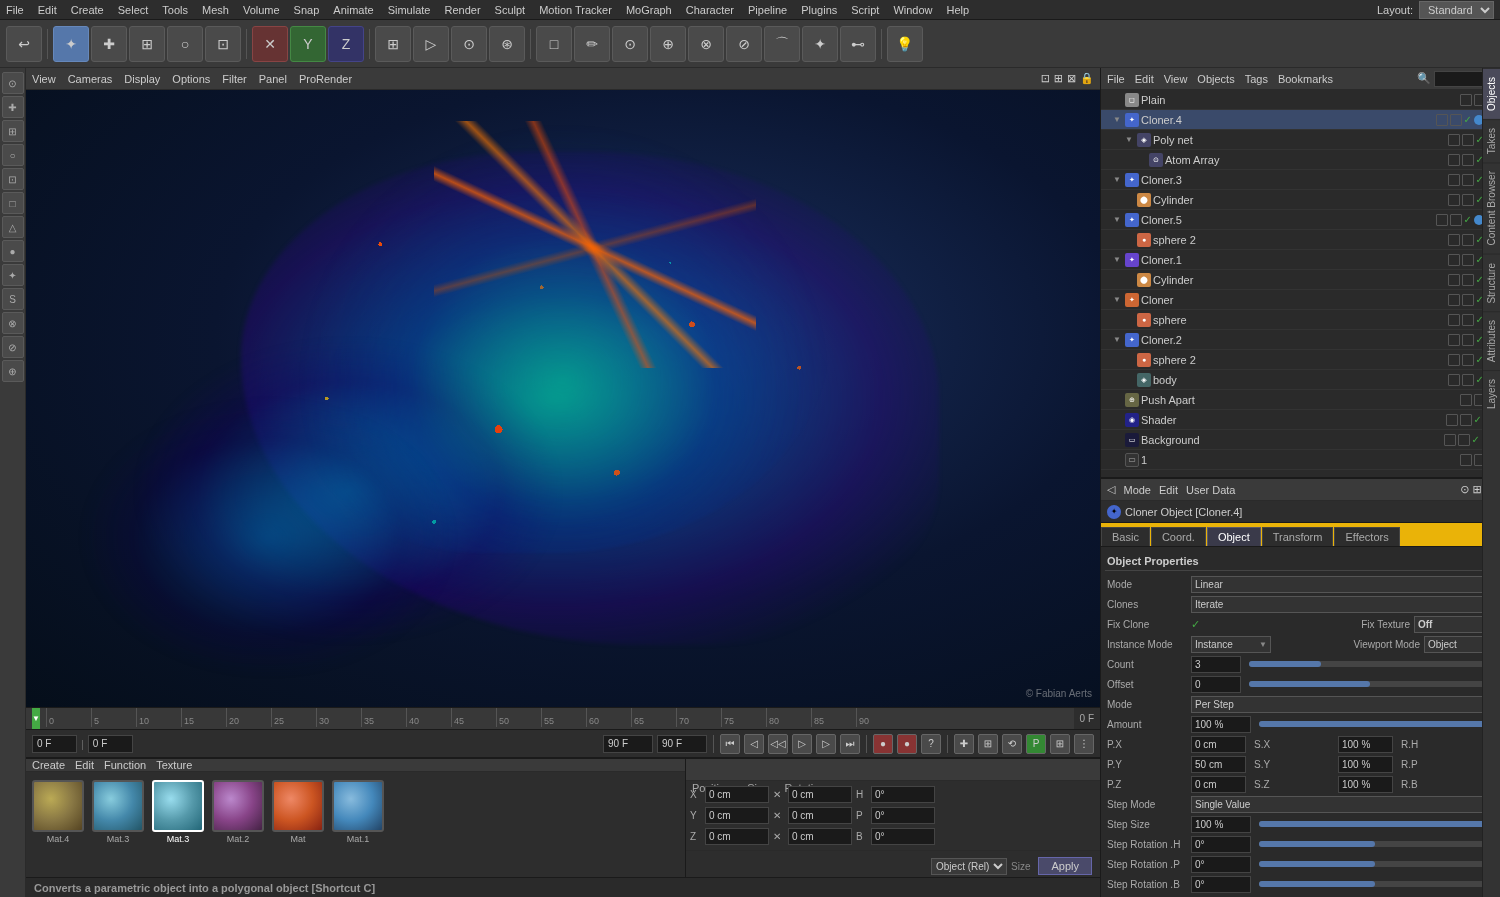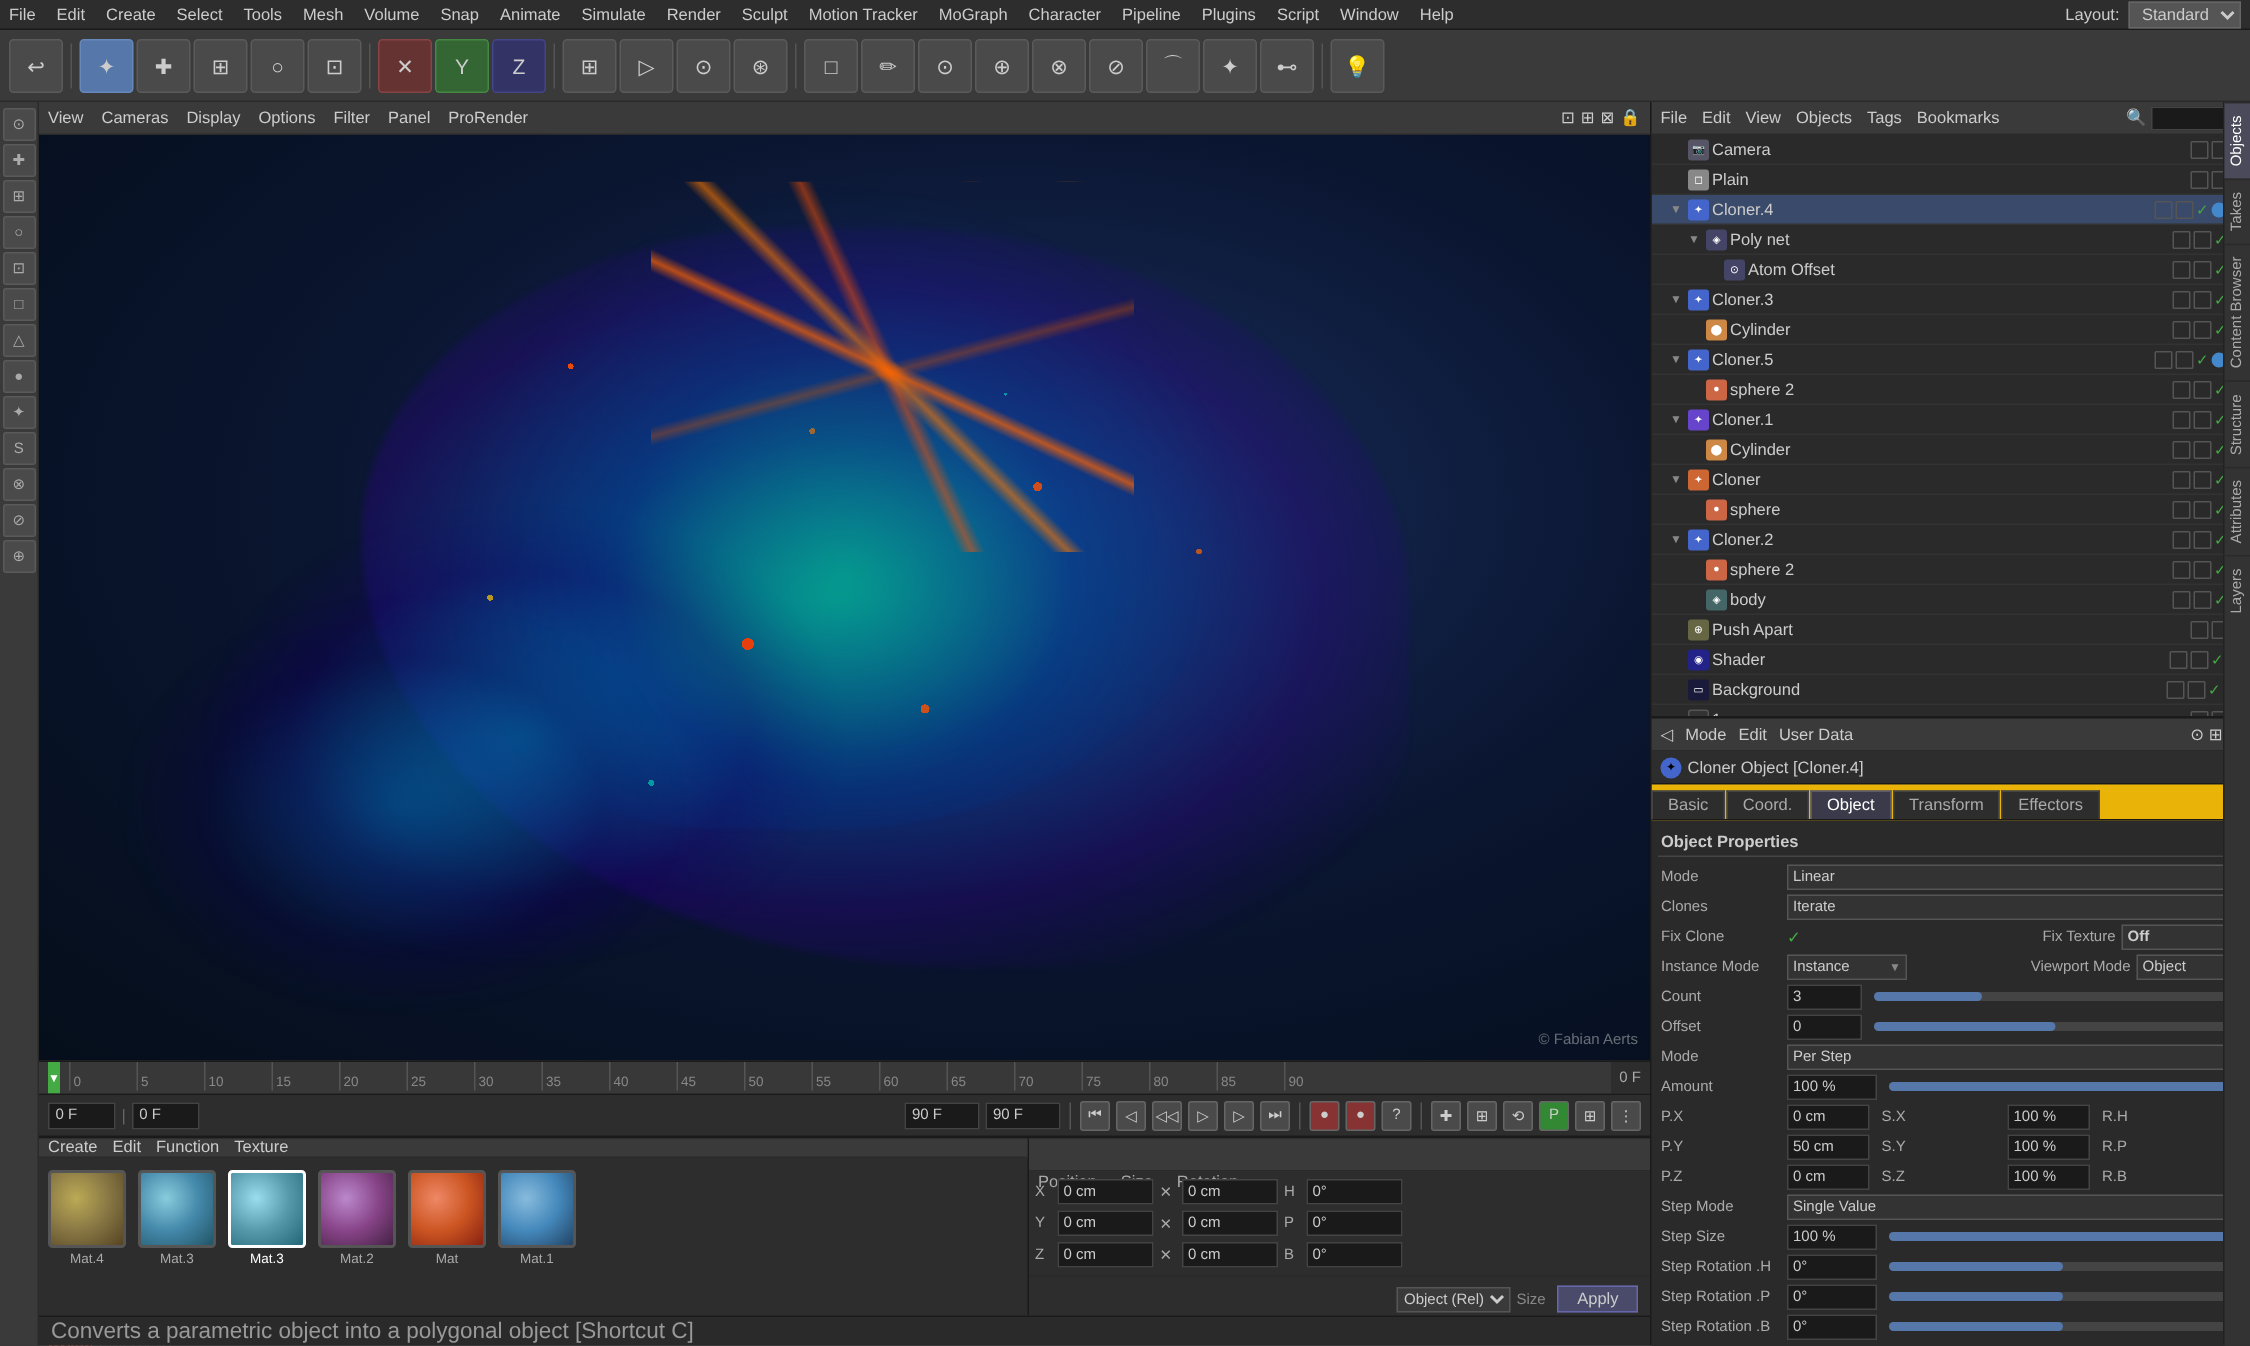--- a/index.html
+++ b/index.html
@@ -414,22 +414,23 @@
     .status-bar {
       height: 20px;
       background: #2a2a2a;
       border-top: 1px solid #1a1a1a;
       display: flex;
       align-items: center;
       padding: 0 8px;
       flex-shrink: 0;
     }
     .status-bar span {
-      font-size: 15px;
+      font-size: 11px;
       color: #999;
+      font-weight: bold;
     }
 
     
     .right-panel {
       width: 400px;
       background: #2d2d2d;
       border-left: 1px solid #1a1a1a;
       display: flex;
       flex-direction: column;
       flex-shrink: 0;
@@ -1007,31 +1008,20 @@
         <span>Objects</span>
         <span>Tags</span>
         <span>Bookmarks</span>
         <div class="obj-manager-search">
           <span>🔍</span>
           <input class="search-input" placeholder="" style="">
         </div>
       </div>
       <div class="obj-tree">
 
-        <div class="obj-row">
-          <div class="obj-indent" style="width:4px;"></div>
-          <div class="obj-arrow"></div>
-          <div class="obj-icon icon-camera">📷</div>
-          <div class="obj-name">Camera</div>
-          <div class="obj-controls">
-            <div class="obj-vis-icon"></div>
-            <div class="obj-vis-icon"></div>
-            <span class="obj-check">✓</span>
-          </div>
-        </div>
 
         <div class="obj-row">
           <div class="obj-indent" style="width:4px;"></div>
           <div class="obj-arrow"></div>
           <div class="obj-icon icon-plain">◻</div>
           <div class="obj-name">Plain</div>
           <div class="obj-controls">
             <div class="obj-vis-icon"></div>
             <div class="obj-vis-icon"></div>
             <span class="obj-check">✓</span>
@@ -1062,21 +1052,21 @@
             <div class="obj-vis-icon"></div>
             <span class="obj-check">✓</span>
             <div class="obj-dot col-dot-teal" style="width:10px;height:10px;border-radius:50%;"></div>
           </div>
         </div>
 
         <div class="obj-row">
           <div class="obj-indent" style="width:28px;"></div>
           <div class="obj-arrow"></div>
           <div class="obj-icon icon-polynet">⊙</div>
-          <div class="obj-name">Atom Offset</div>
+          <div class="obj-name">Atom Array</div>
           <div class="obj-controls">
             <div class="obj-vis-icon"></div>
             <div class="obj-vis-icon"></div>
             <span class="obj-check">✓</span>
             <div class="obj-dot col-dot-teal" style="width:10px;height:10px;border-radius:50%;"></div>
           </div>
         </div>
 
         <div class="obj-row">
           <div class="obj-indent" style="width:4px;"></div>

